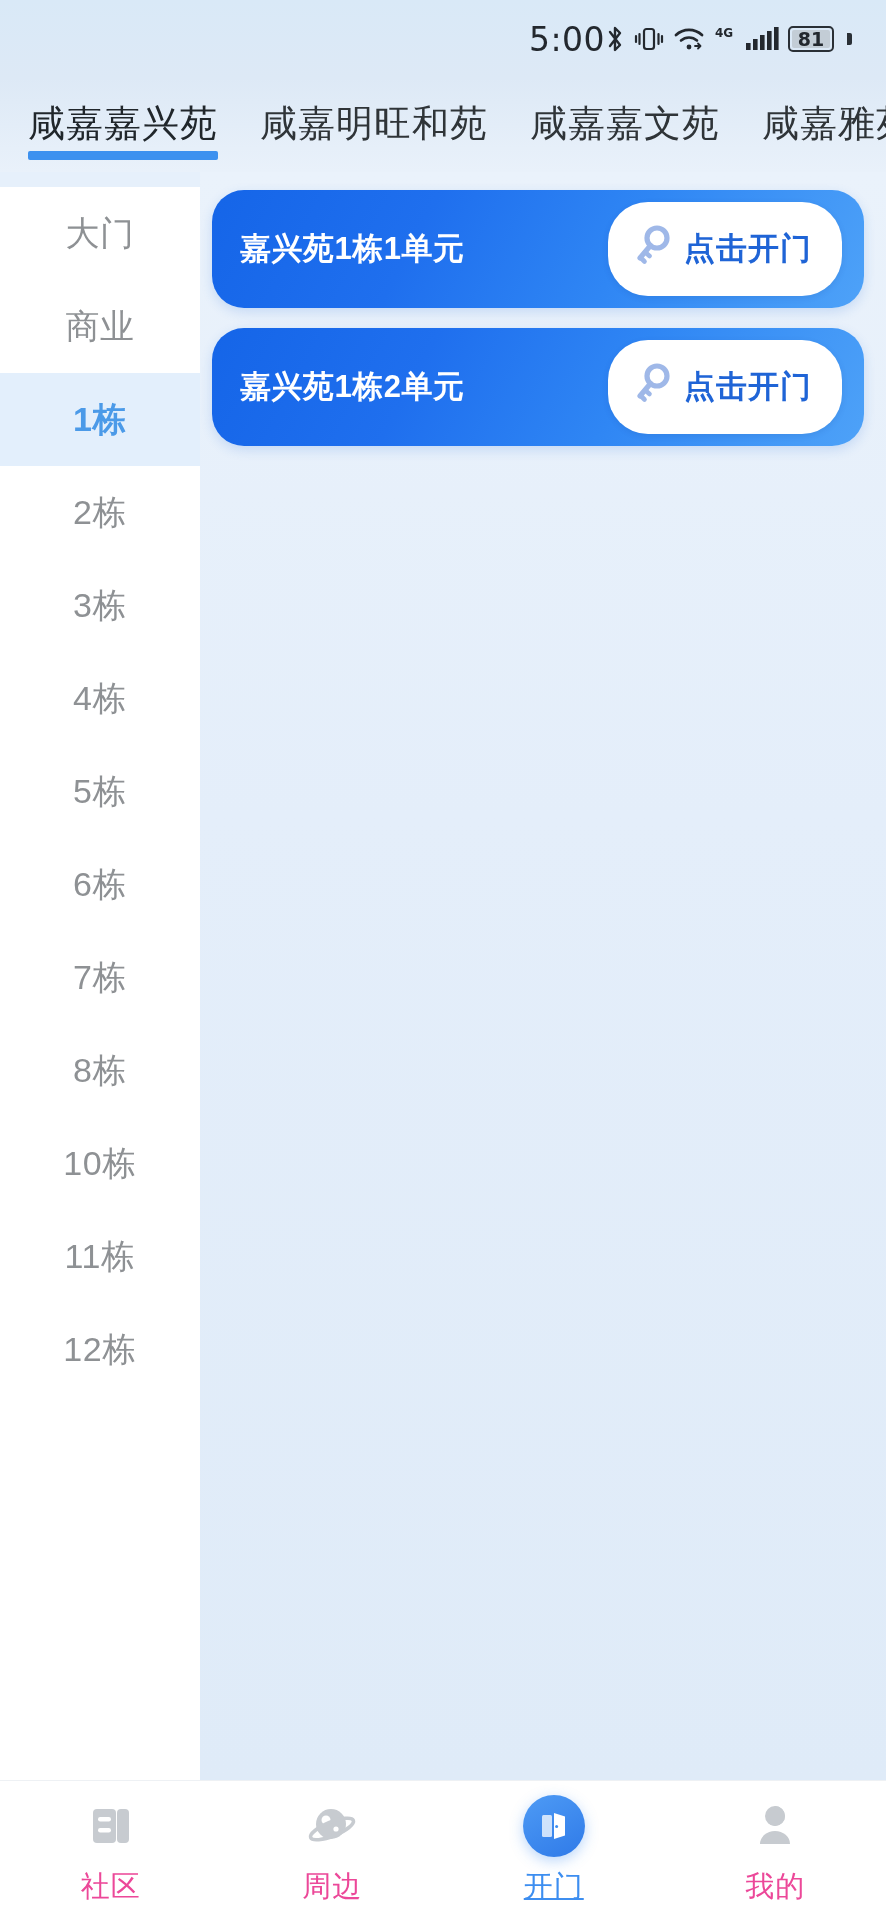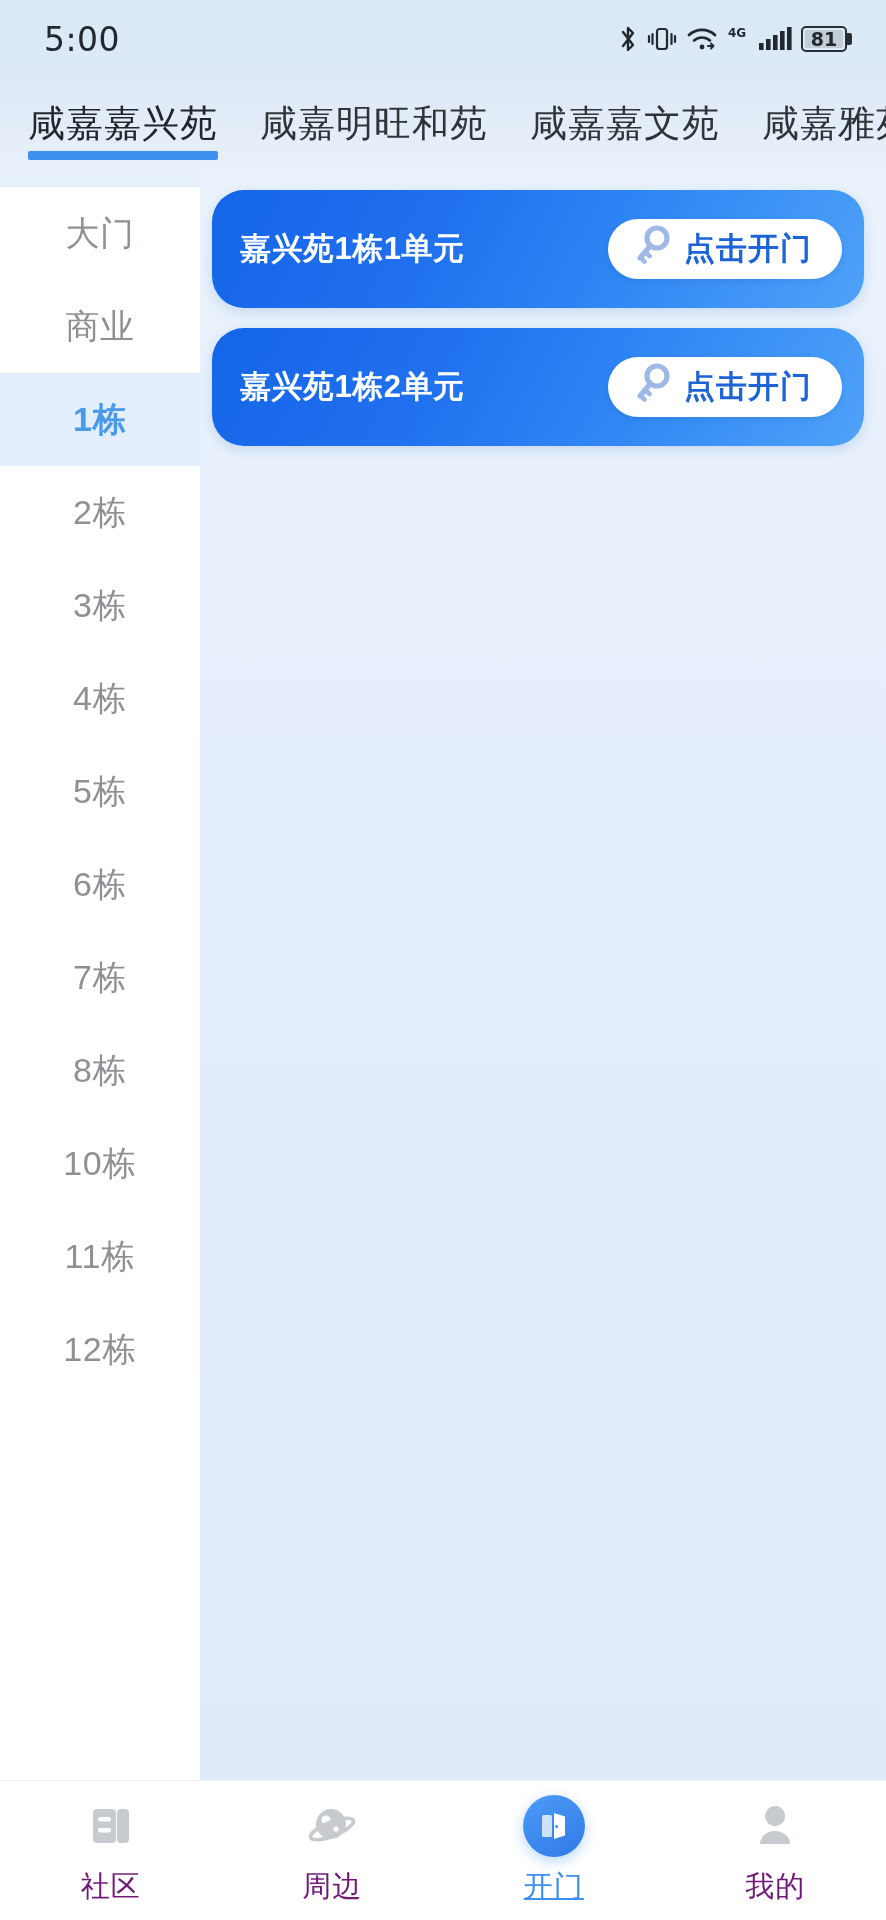--- a/index.html
+++ b/index.html
@@ -17,33 +17,33 @@
   #app {
     position:absolute; inset:0;
     display:flex; flex-direction:column;
     background:#ffffff;
   }
 
   
   .statusbar {
     height:78px; flex:0 0 78px;
     background:linear-gradient(180deg,#d9e9f7 0%,#dde9f6 100%);
-    display:flex; align-items:center; justify-content:space-between;
+    display:flex; align-items:center; justify-content:flex-end;
     padding:0 34px 0 44px;
     position:relative;
   }
   .status-time {
     font-size:33px; color:#23282e; letter-spacing:0.5px;
     font-family:"DejaVu Sans",sans-serif;
   }
   .status-icons {
     display:flex; align-items:center; gap:9px;
   }
   .status-icons svg { display:block; }
-  .batt-wrap { display:flex; align-items:center; gap:0; }
+  .batt-wrap { display:flex; align-items:center; gap:13px; }
   .batt-body {
     width:46px; height:26px; border:2.5px solid #2a3036; border-radius:5px;
     display:flex; align-items:center; justify-content:center;
     position:relative;
   }
   .batt-body::after{
     content:""; position:absolute; left:2px; top:2px; bottom:2px; right:2px;
     background:#c3cdd6; border-radius:2px;
   }
   .batt-num {
@@ -116,21 +116,21 @@
     padding:0 22px 0 28px;
     background:linear-gradient(118deg,#1565e8 0%,#1f6fee 32%,#2f86f4 62%,#4ea2f8 100%);
     box-shadow:0 4px 12px rgba(40,110,220,.18);
   }
   .door-name {
     color:#ffffff; font-size:31px; font-weight:bold; letter-spacing:0.5px;
   }
   .door-btn {
     background:#ffffff;
     border-radius:40px;
-    height:60px;
+    height:94px;
     display:flex; align-items:center; gap:12px;
     padding:0 30px 0 24px;
     box-shadow:0 2px 6px rgba(0,40,110,.10);
   }
   .door-btn-label {
     color:#1f64d6; font-size:31px; font-weight:bold; letter-spacing:1px;
   }
   .key-icon { display:block; }
 
   
@@ -142,21 +142,21 @@
     padding-top:14px;
   }
   .nav-item {
     width:150px;
     display:flex; flex-direction:column; align-items:center; gap:10px;
   }
   .nav-ico {
     height:62px; width:62px;
     display:flex; align-items:center; justify-content:center;
   }
-  .nav-label { font-size:29px; color:#701a75; letter-spacing:1px; }
+  .nav-label { font-size:29px; color:#ec4899; letter-spacing:1px; }
   .nav-item.active .nav-label { color:#3d8ef0;text-decoration:underline; }
   .nav-circle {
     width:62px; height:62px; border-radius:50%;
     background:linear-gradient(150deg,#4e9bf5 0%,#2f7ae8 100%);
     display:flex; align-items:center; justify-content:center;
     box-shadow:0 4px 14px rgba(60,140,240,.35);
   }
 </style>
 </head>
 <body>

